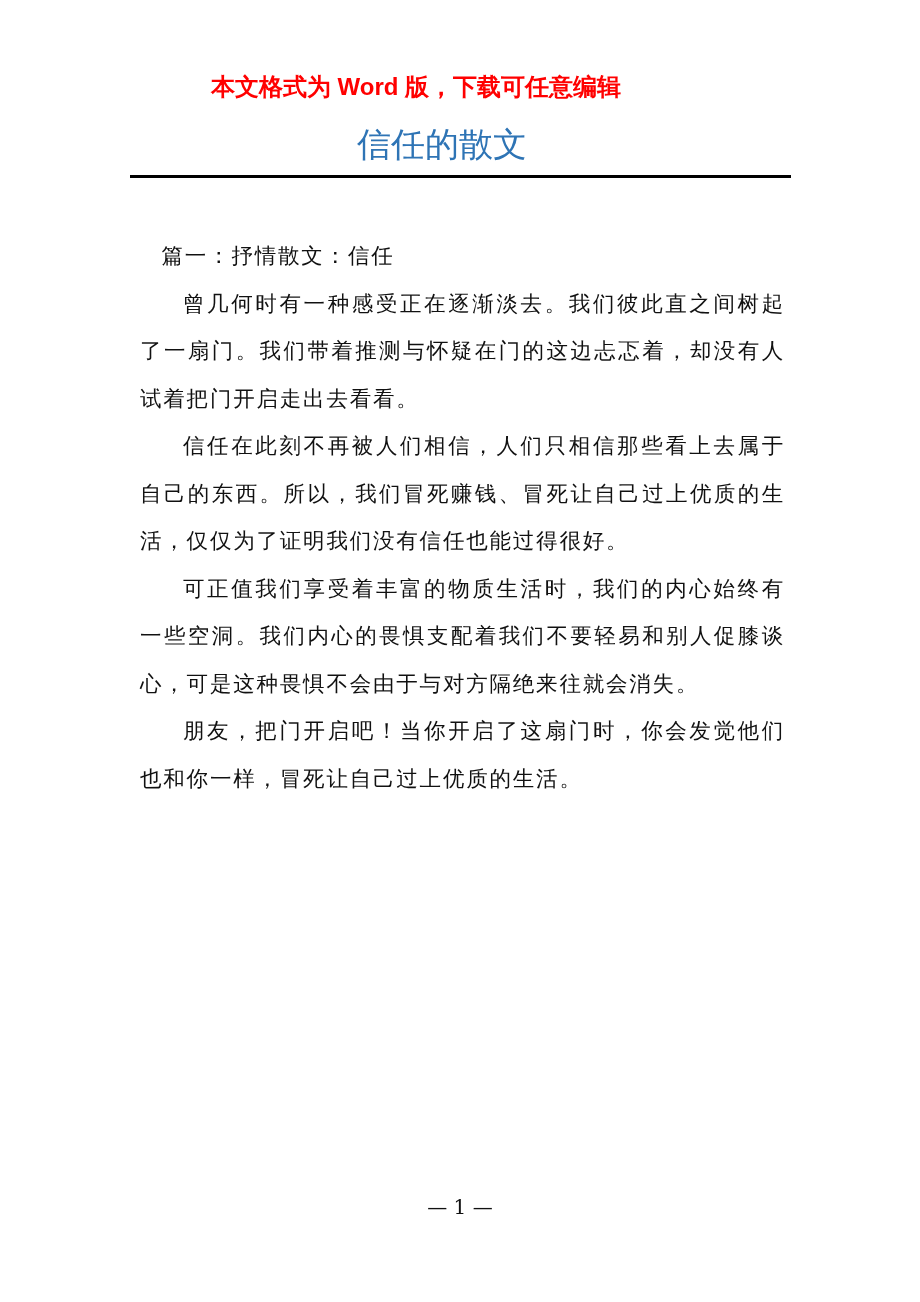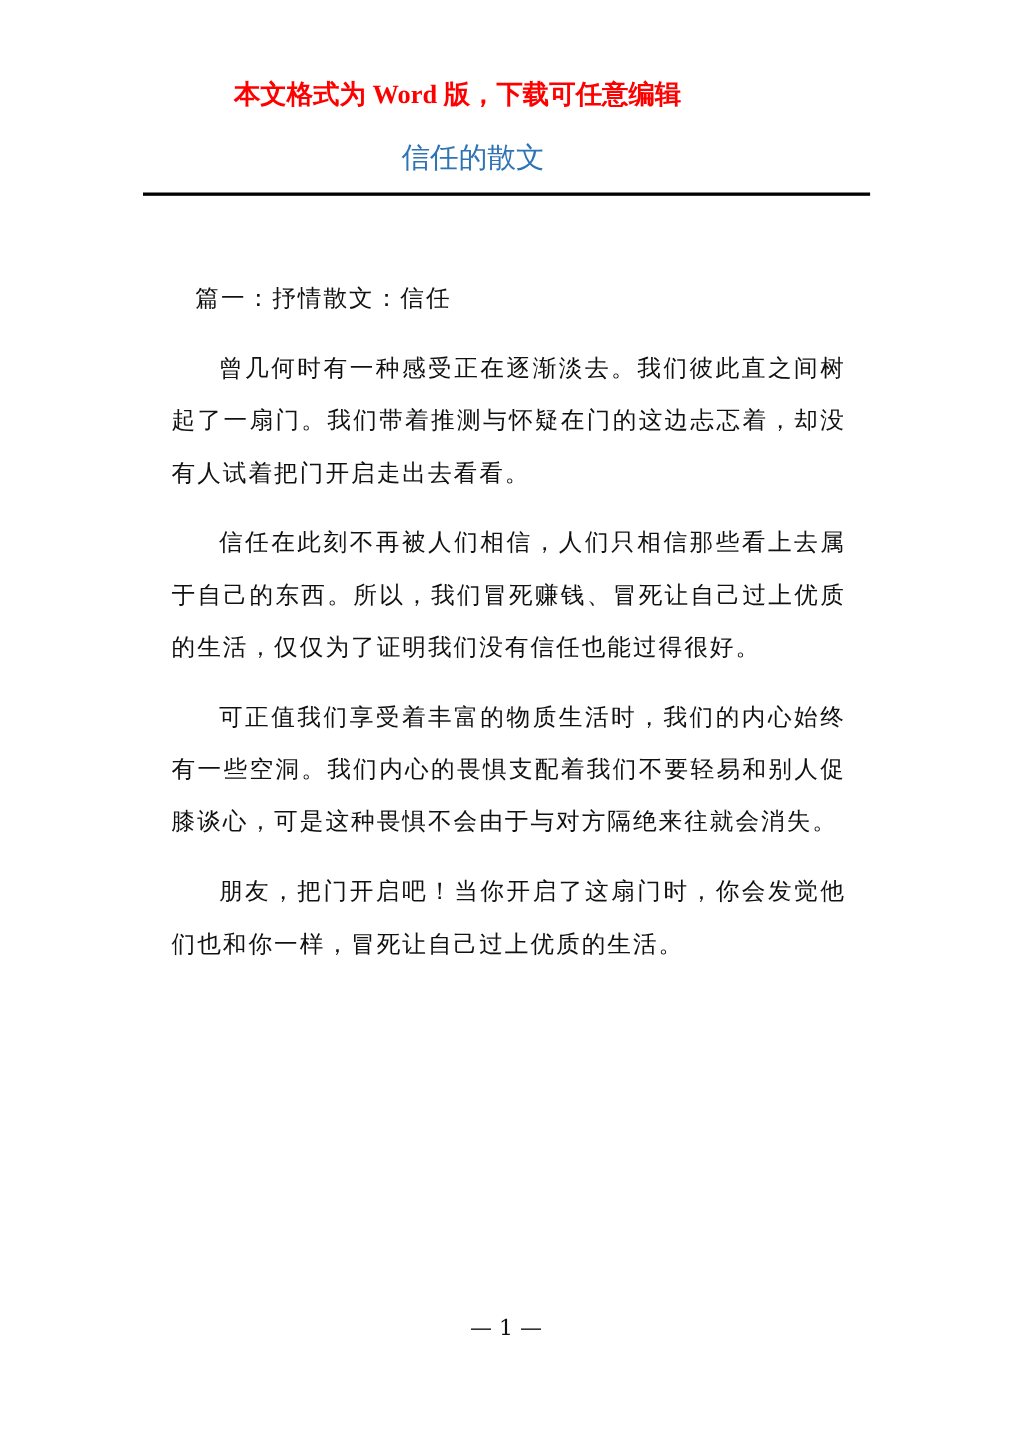--- a/index.html
+++ b/index.html
@@ -14,34 +14,34 @@
       overflow: hidden;
       font-family: "DejaVu Serif", "Liberation Serif", serif;
       color: #111111;
     }
     .notice {
       position: absolute;
       top: 70px;
       left: 0;
       width: 832px;
       text-align: center;
-      font-family: Liberation Serif, serif;
+      font-family: Liberation Sans, sans-serif;
       font-weight: bold;
       font-size: 24px;
       line-height: 34px;
       color: #ff0000;
     }
     .doc-title {
       position: absolute;
       top: 122px;
-      left: 4px;
+      left: 16px;
       width: 852px;
       text-align: center;
       font-family: "DejaVu Sans", "Liberation Sans", sans-serif;
-      font-size: 26px;
+      font-size: 34px;
       line-height: 44px;
       color: #2e74b5;
     }
     .header-rule {
       position: absolute;
       top: 175px;
       left: 130px;
       width: 661px;
       height: 3px;
       background: #000000;
@@ -49,21 +49,21 @@
     .body-text {
       position: absolute;
       top: 232px;
       left: 140px;
       width: 645px;
       font-size: 21.5px;
       line-height: 47.5px;
       letter-spacing: 1.8px;
     }
     .body-text p {
-      margin: 16px;
+      margin: 0;
       text-indent: 2em;
       text-align: justify;
     }
     .body-text p.section-heading {
       text-indent: 1em;
     }
     .body-text p.sub-title {
       text-indent: 2.3em;
     }
     .page-number {

